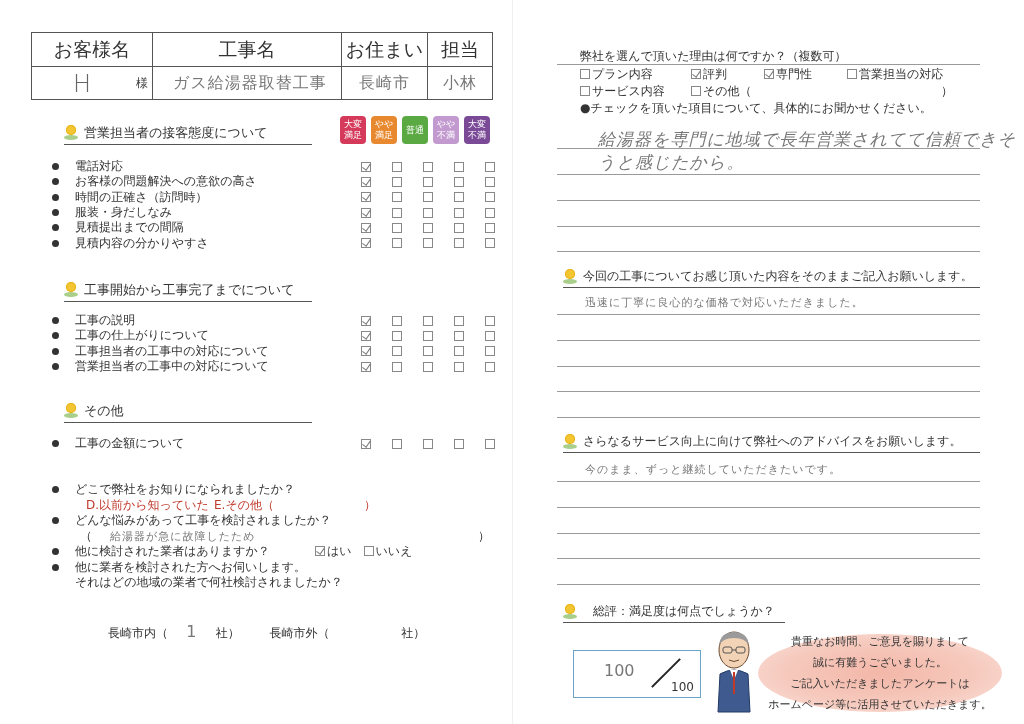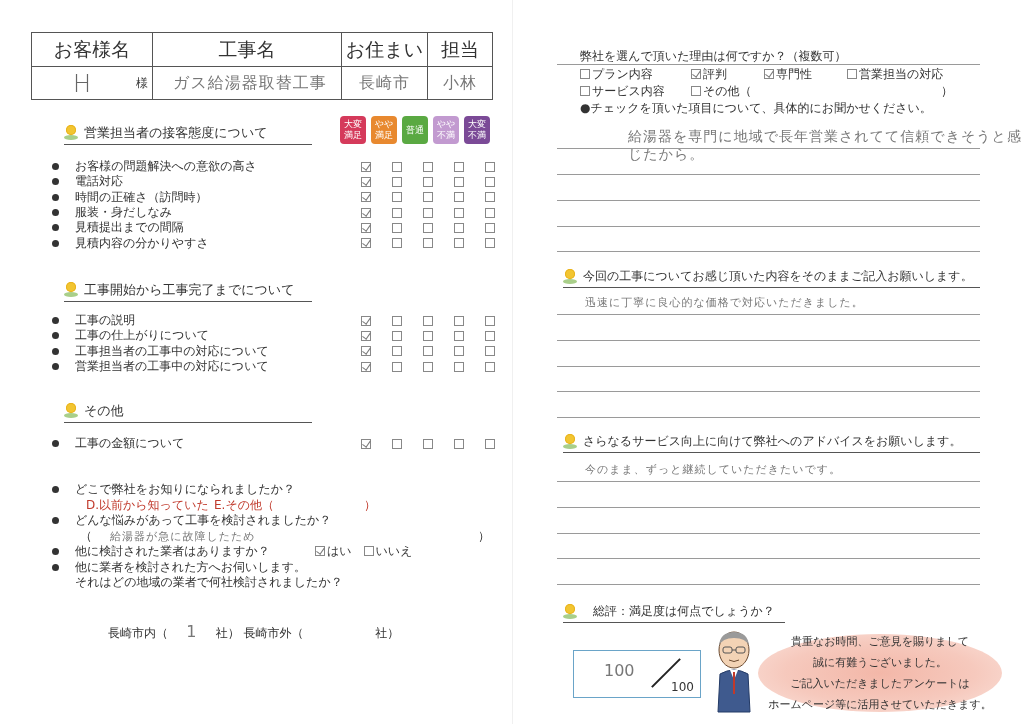--- a/index.html
+++ b/index.html
@@ -118,32 +118,32 @@
     </div>
 </div>
 
 <div class="abs sec" style="left:64px;top:124px;width:248px;">
   <span class="flower"></span>
   <span class="sec-title">営業担当者の接客態度について</span>
 </div>
 <div class="abs q-list" style="top:159px;">
   <div class="q-row">
       <span class="bullet"></span>
+      <span class="q-label">電話対応</span>
+      <div class="cbs">
+        <span class="cb on"></span>
+        <span class="cb"></span>
+        <span class="cb"></span>
+        <span class="cb"></span>
+        <span class="cb"></span>
+      </div>
+    </div>
+  <div class="q-row">
+      <span class="bullet"></span>
       <span class="q-label">お客様の問題解決への意欲の高さ</span>
-      <div class="cbs">
-        <span class="cb on"></span>
-        <span class="cb"></span>
-        <span class="cb"></span>
-        <span class="cb"></span>
-        <span class="cb"></span>
-      </div>
-    </div>
-  <div class="q-row">
-      <span class="bullet"></span>
-      <span class="q-label">電話対応</span>
       <div class="cbs">
         <span class="cb on"></span>
         <span class="cb"></span>
         <span class="cb"></span>
         <span class="cb"></span>
         <span class="cb"></span>
       </div>
     </div>
   <div class="q-row">
       <span class="bullet"></span>
@@ -290,42 +290,42 @@
       <span>他に業者を検討された方へお伺いします。</span>
     </div>
   <div class="lq-line" style="padding-left:25px;">
       <span>それはどの地域の業者で何社検討されましたか？</span>
     </div>
 </div>
 <div class="abs" style="left:108px;top:622px;font-size:12px;white-space:nowrap;">
   <span>長崎市内（</span>
   <span class="hand" style="display:inline-block;width:40px;text-align:center;">1</span>
   <span>社）</span>
-  <span style="">長崎市外（</span>
+  <span style="margin-left:26px;">長崎市外（</span>
   <span class="hand" style="display:inline-block;width:64px;"></span>
   <span>社）</span>
 </div>
 
 <div class="abs" style="left:580px;top:48px;font-size:12px;">弊社を選んで頂いた理由は何ですか？（複数可）</div>
 <div class="rule" style="top:64px;"></div>
 <div class="abs reason-grid" style="left:580px;top:66px;width:400px;">
   <div class="reason-row">
     <span style="width:111px;display:inline-block;"><span class="inline-cb"></span><span>プラン内容</span></span>
     <span style="width:73px;display:inline-block;"><span class="inline-cb on"></span><span>評判</span></span>
     <span style="width:83px;display:inline-block;"><span class="inline-cb on"></span><span>専門性</span></span>
     <span><span class="inline-cb"></span><span>営業担当の対応</span></span>
   </div>
   <div class="reason-row">
     <span style="width:111px;display:inline-block;"><span class="inline-cb"></span><span>サービス内容</span></span>
     <span style="width:250px;display:inline-block;"><span class="inline-cb"></span><span>その他（</span></span>
     <span>）</span>
   </div>
   <div class="reason-row">●チェックを頂いた項目について、具体的にお聞かせください。</div>
 </div>
-<div class="abs hand" style="left:628px;top:128px;font-size:14px;">給湯器を専門に地域で長年営業されてて信頼できそうと感じたから。</div>
+<div class="abs hand" style="left:598px;top:128px;font-size:17px;font-style:italic;">給湯器を専門に地域で長年営業されてて信頼できそうと感じたから。</div>
 <div class="rule" style="top:148px;"></div>
 <div class="rule" style="top:174px;"></div>
 <div class="rule" style="top:200px;"></div>
 <div class="rule" style="top:226px;"></div>
 <div class="rule" style="top:251px;"></div>
 
 <div class="abs sec" style="left:563px;top:268px;width:417px;">
   <span class="flower"></span>
   <span class="sec-title" style="font-size:12px;">今回の工事についてお感じ頂いた内容をそのままご記入お願いします。</span>
 </div>

